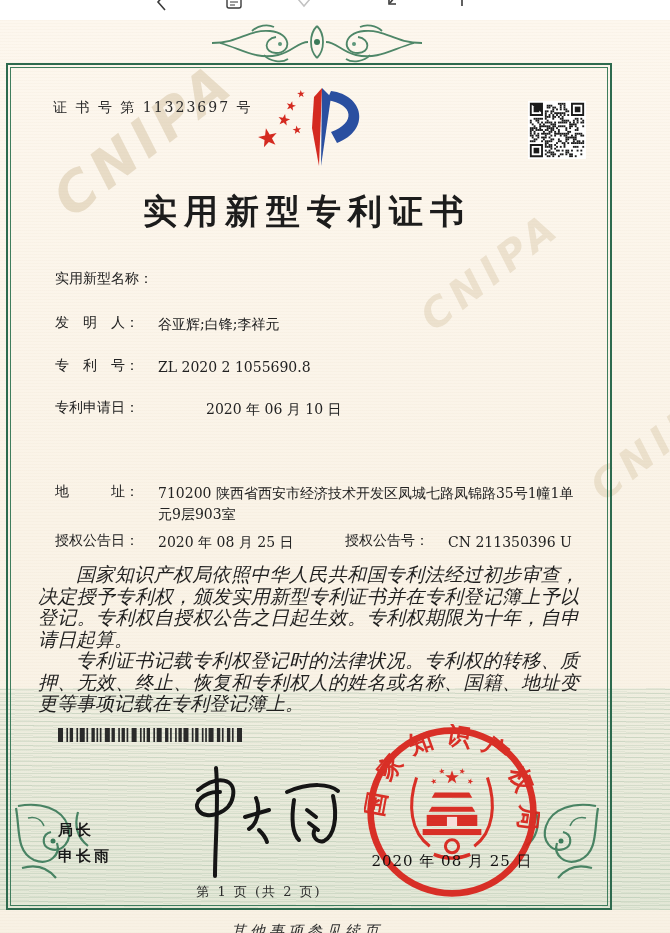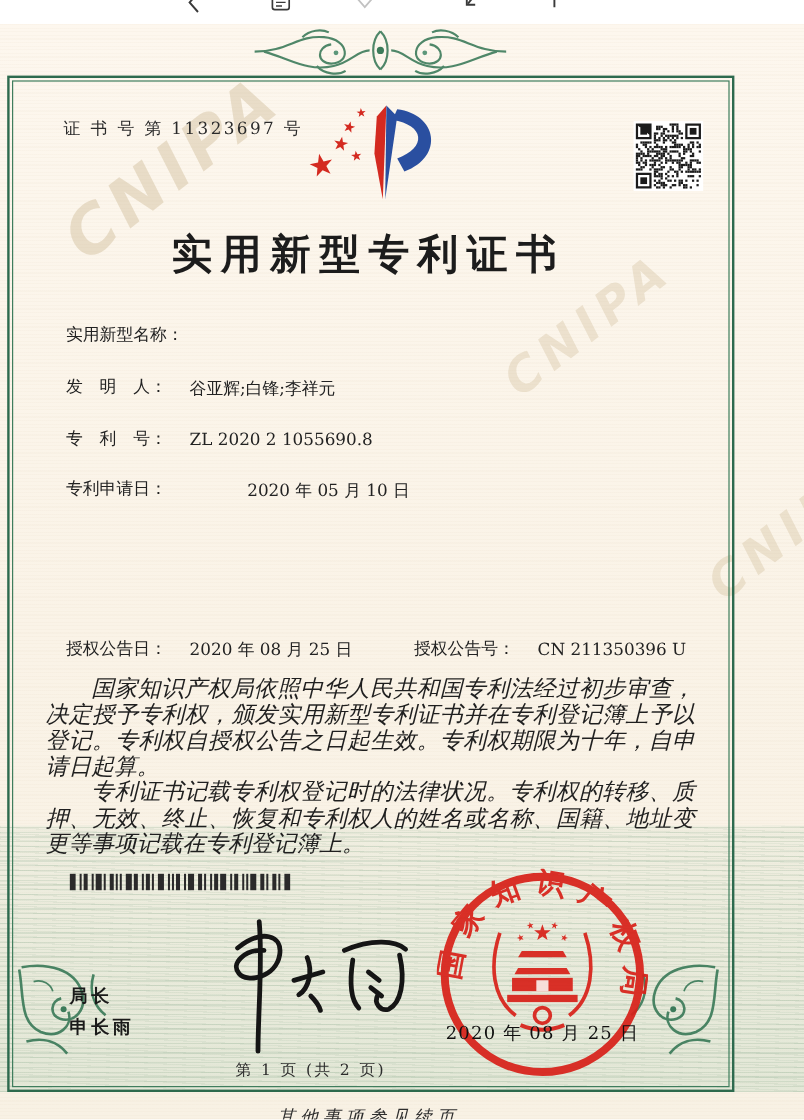--- a/index.html
+++ b/index.html
@@ -462,21 +462,25 @@
   <div class="abs fieldrow" style="top:294px;">
     <span class="flabel">发　明　人：</span>
     <span class="fvalue">谷亚辉;白锋;李祥元</span>
   </div>
   <div class="abs fieldrow" style="top:337px;">
     <span class="flabel">专　利　号：</span>
     <span class="fvalue">ZL 2020 2 1055690.8</span>
   </div>
   <div class="abs fieldrow" style="top:379px;gap:48px;">
     <span class="flabel">专利申请日：</span>
-    <span class="fvalue">2020 年 05 月 10 日</span>
+    <span class="fvalue">2020 年 06 月 10 日</span>
+  </div>
+  <div class="abs fieldrow" style="top:463px;">
+    <span class="flabel">地　　　址：</span>
+    <span class="fvalue" style="width:420px;">710200 陕西省西安市经济技术开发区凤城七路凤锦路35号1幢1单元9层903室</span>
   </div>
   <div class="abs fieldrow" style="top:512px;">
     <span class="grantpair gp1">
       <span class="flabel">授权公告日：</span>
       <span class="fvalue">2020 年 08 月 25 日</span>
     </span>
     <span class="grantpair">
       <span class="flabel">授权公告号：</span>
       <span class="fvalue">CN 211350396 U</span>
     </span>

